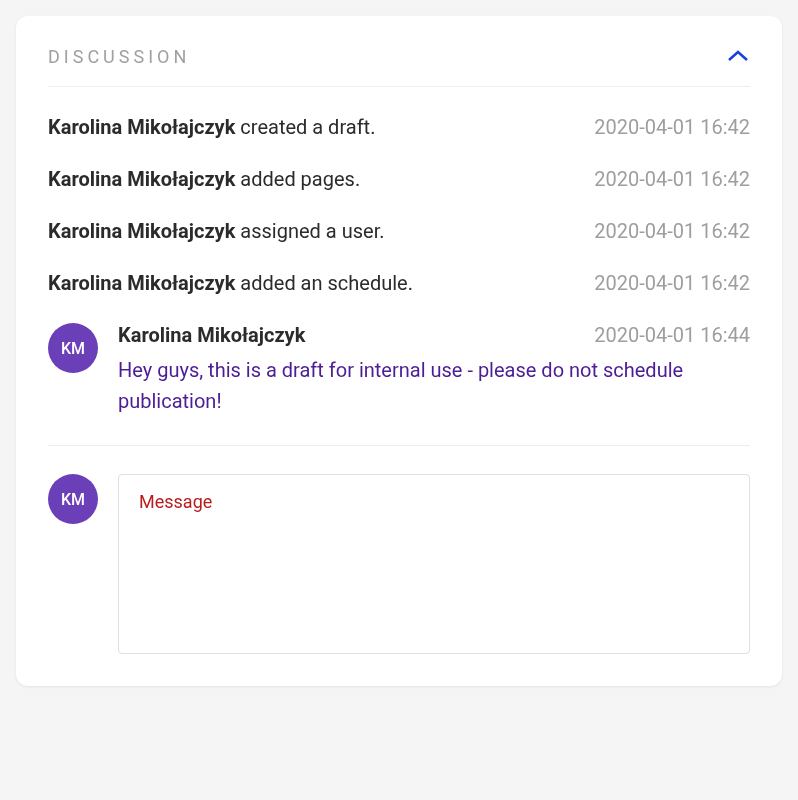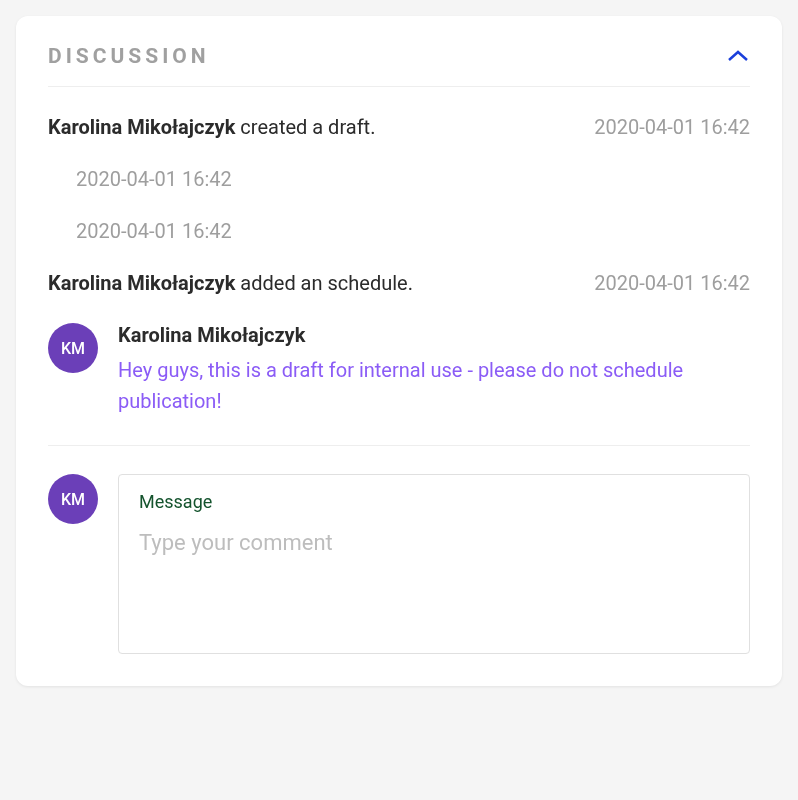--- a/index.html
+++ b/index.html
@@ -21,24 +21,24 @@
       padding: 28px 32px 32px 32px;
     }
     .header {
       display: flex;
       justify-content: space-between;
       align-items: center;
       padding-bottom: 18px;
       border-bottom: 1px solid #eee;
     }
     .header-title {
-      font-size: 21px;
+      font-size: 18px;
       letter-spacing: 4px;
       color: #a0a0a0;
-      font-weight: 700;
+      font-weight: 400;
     }
     .chevron {
       width: 24px;
       height: 24px;
       display: flex;
       align-items: center;
       justify-content: center;
       cursor: pointer;
     }
     .chevron svg {
@@ -104,42 +104,42 @@
       font-size: 20px;
       font-weight: 700;
       color: #2b2b2b;
     }
     .comment-time {
       font-size: 20px;
       color: #9e9e9e;
     }
     .comment-text {
       font-size: 20px;
-      color: #8b5cf6;
+      color: #4c1d95;
       line-height: 1.55;
     }
     .divider {
       height: 1px;
       background: #eee;
       margin: 8px 0 28px 0;
     }
     .compose-row {
       display: flex;
       gap: 20px;
     }
     .compose-box {
       flex: 1;
       border: 1px solid #e0e0e0;
       border-radius: 4px;
       padding: 16px 20px 24px 20px;
       min-height: 180px;
     }
     .compose-label {
       font-size: 18px;
-      color: #14532d;
+      color: #b91c1c;
       margin-bottom: 18px;
     }
     .compose-textarea {
       width: 100%;
       border: none;
       outline: none;
       resize: none;
       font-size: 22px;
       color: #2b2b2b;
       font-family: inherit;
@@ -166,49 +166,55 @@
   <div class="activity-list">
 
     <div class="activity-item">
       <div class="activity-text">
         <span class="activity-actor">Karolina Mikołajczyk</span><span class="activity-action"> created a draft.</span>
       </div>
       <div class="activity-time">2020-04-01 16:42</div>
     </div>
 
     <div class="activity-item">
-      <div class="activity-time">2020-04-01 16:42</div>
-    </div>
-
-    <div class="activity-item">
+      <div class="activity-text">
+        <span class="activity-actor">Karolina Mikołajczyk</span><span class="activity-action"> added pages.</span>
+      </div>
+      <div class="activity-time">2020-04-01 16:42</div>
+    </div>
+
+    <div class="activity-item">
+      <div class="activity-text">
+        <span class="activity-actor">Karolina Mikołajczyk</span><span class="activity-action"> assigned a user.</span>
+      </div>
       <div class="activity-time">2020-04-01 16:42</div>
     </div>
 
     <div class="activity-item">
       <div class="activity-text">
         <span class="activity-actor">Karolina Mikołajczyk</span><span class="activity-action"> added an schedule.</span>
       </div>
       <div class="activity-time">2020-04-01 16:42</div>
     </div>
 
     <div class="comment-item">
       <div class="avatar">KM</div>
       <div class="comment-body">
         <div class="comment-header">
           <div class="comment-author">Karolina Mikołajczyk</div>
+          <div class="comment-time">2020-04-01 16:44</div>
         </div>
         <div class="comment-text">Hey guys, this is a draft for internal use - please do not schedule publication!</div>
       </div>
     </div>
 
   </div>
 
   <div class="divider"></div>
 
   <div class="compose-row">
     <div class="avatar">KM</div>
     <div class="compose-box">
       <div class="compose-label">Message</div>
-      <textarea class="compose-textarea" rows="3" placeholder="Type your comment" style=""></textarea>
     </div>
   </div>
 
 </div>
 
 </body></html>

